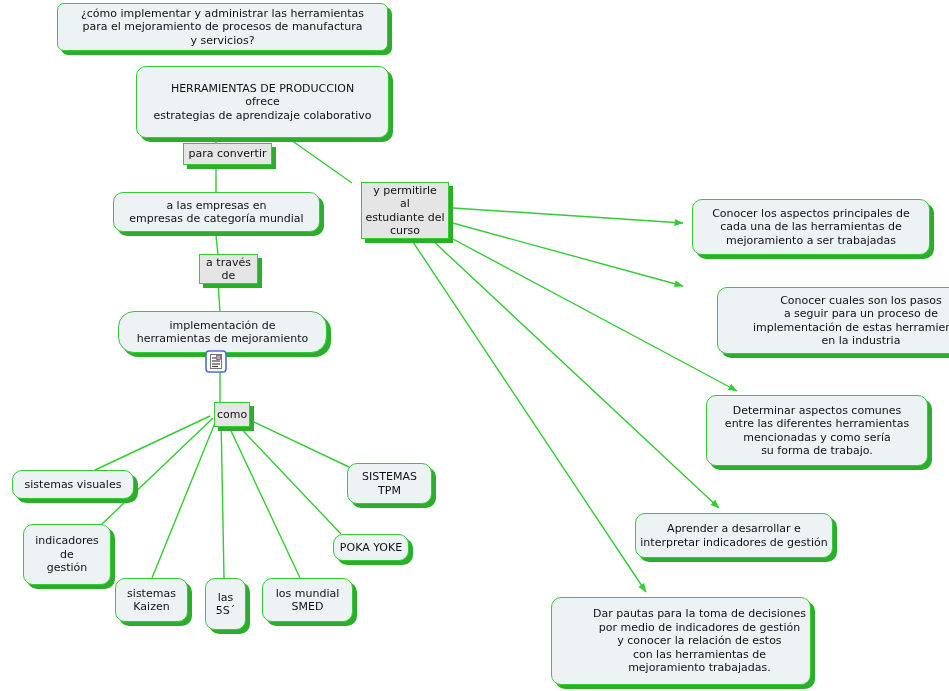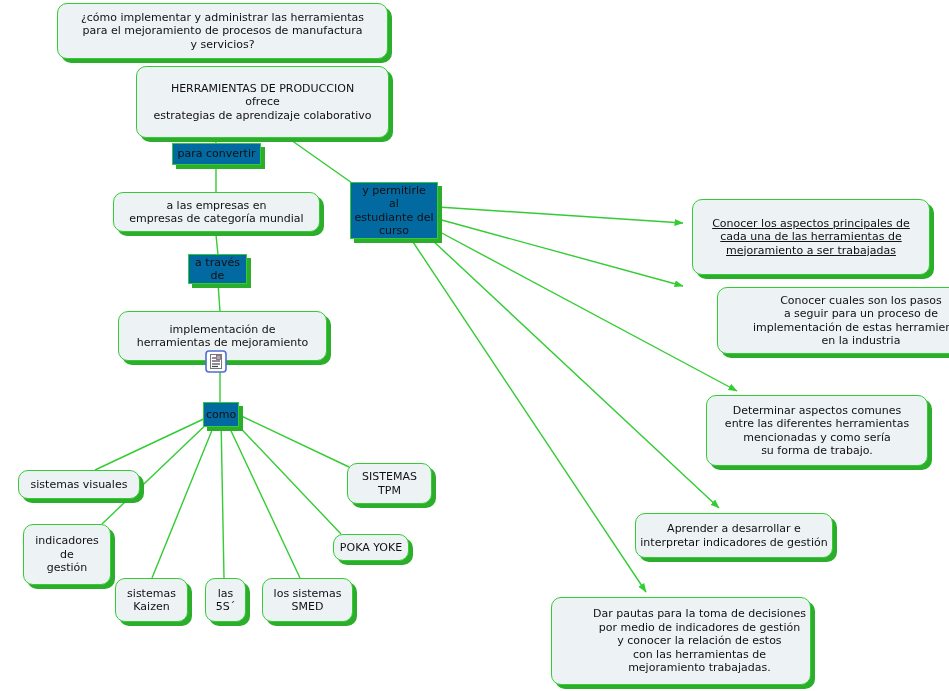--- a/index.html
+++ b/index.html
@@ -21,25 +21,26 @@
     cursor:default;
   }
   .concept{
     background:#edf2f5;
     border:1.5px solid #33cc33;
     border-radius:10px;
     box-shadow:4px 4px 0 0 #2cae2c;
     padding:2px 4px;
   }
   .label{
-    background:#0369a1;
+    background:#e5e5e5;
     border:1.5px solid #33cc33;
     border-radius:0;
     box-shadow:4px 4px 0 0 #2cae2c;
     padding:0 2px;
+    margin-left:11px;
   }
   .resource-icon{
     position:absolute;left:205px;top:350px;width:22px;height:23px;
   }
 </style>
 </head>
 <body>
 
 <div class="canvas">
 
@@ -66,89 +67,89 @@
     <line x1="229" y1="416" x2="341" y2="534" stroke="#33cc33" stroke-width="1.4"></line>
     <line x1="233" y1="412" x2="349" y2="467" stroke="#33cc33" stroke-width="1.4"></line>
 
     <line x1="438" y1="207" x2="683" y2="223" stroke="#33cc33" stroke-width="1.4" marker-end="url(#arrow)"></line>
     <line x1="438" y1="219" x2="683" y2="286" stroke="#33cc33" stroke-width="1.4" marker-end="url(#arrow)"></line>
     <line x1="438" y1="231" x2="737" y2="391" stroke="#33cc33" stroke-width="1.4" marker-end="url(#arrow)"></line>
     <line x1="431" y1="239" x2="719" y2="508" stroke="#33cc33" stroke-width="1.4" marker-end="url(#arrow)"></line>
     <line x1="411" y1="239" x2="646" y2="592" stroke="#33cc33" stroke-width="1.4" marker-end="url(#arrow)"></line>
   </svg>
 
-  <div class="node concept" style="left:57px;top:3px;width:331px;height:56px;">
+  <div class="node concept" style="left:57px;top:3px;width:331px;height:48px;border-radius:7px;">
     <span>¿cómo implementar y administrar las herramientas
 para el mejoramiento de procesos de manufactura
 y servicios?</span>
   </div>
 
   <div class="node concept" style="left:88px;top:66px;width:253px;height:72px;margin-left:48px;">
     <span>HERRAMIENTAS DE PRODUCCION
 ofrece
 estrategias de aprendizaje colaborativo</span>
   </div>
 
   <div class="node concept" style="left:113px;top:192px;width:207px;height:40px;">
     <span>a las empresas en
 empresas de categoría mundial</span>
   </div>
 
-  <div class="node concept" style="left:118px;top:311px;width:209px;height:50px;">
+  <div class="node concept" style="left:118px;top:311px;width:209px;height:42px;border-radius:16px;">
     <span>implementación de
 herramientas de mejoramiento</span>
   </div>
 
   <div class="resource-icon">
     <svg width="22" height="23" viewBox="0 0 22 23" xmlns="http://www.w3.org/2000/svg">
       <rect x="1" y="1" width="20" height="21" rx="3" fill="#ffffff" stroke="#4d6fd0" stroke-width="1.6"></rect>
       <rect x="5.5" y="4.5" width="11" height="14" fill="#ffffff" stroke="#777777" stroke-width="1"></rect>
       <rect x="11.5" y="5.5" width="4" height="4" fill="#8fb0e8" stroke="#b05050" stroke-width="0.8"></rect>
       <line x1="7" y1="8" x2="11" y2="8" stroke="#444444" stroke-width="1.2"></line>
       <line x1="7" y1="11" x2="15" y2="11" stroke="#444444" stroke-width="1.2"></line>
       <line x1="7" y1="14" x2="15" y2="14" stroke="#444444" stroke-width="1.2"></line>
       <line x1="7" y1="16.5" x2="13" y2="16.5" stroke="#444444" stroke-width="1.2"></line>
     </svg>
   </div>
 
-  <div class="node concept" style="left:18px;top:470px;width:122px;height:29px;">
+  <div class="node concept" style="left:12px;top:470px;width:122px;height:29px;">
     <span>sistemas visuales</span>
   </div>
 
   <div class="node concept" style="left:23px;top:524px;width:88px;height:61px;">
     <span>indicadores
 de
 gestión</span>
   </div>
 
   <div class="node concept" style="left:115px;top:578px;width:73px;height:44px;">
     <span>sistemas
 Kaizen</span>
   </div>
 
-  <div class="node concept" style="left:205px;top:578px;width:41px;height:44px;">
+  <div class="node concept" style="left:205px;top:578px;width:41px;height:52px;">
     <span>las
 5S´</span>
   </div>
 
   <div class="node concept" style="left:262px;top:578px;width:91px;height:44px;">
-    <span>los sistemas
+    <span>los mundial
 SMED</span>
   </div>
 
   <div class="node concept" style="left:333px;top:534px;width:76px;height:27px;">
     <span>POKA YOKE</span>
   </div>
 
   <div class="node concept" style="left:347px;top:463px;width:85px;height:41px;">
     <span>SISTEMAS
 TPM</span>
   </div>
 
-  <div class="node concept" style="left:692px;top:199px;width:238px;height:76px;text-decoration:underline;">
+  <div class="node concept" style="left:692px;top:199px;width:238px;height:56px;">
     <span>Conocer los aspectos principales de
 cada una de las herramientas de
 mejoramiento a ser trabajadas</span>
   </div>
 
   <div class="node concept" style="left:717px;top:287px;width:288px;height:67px;">
     <span>Conocer cuales son los pasos
 a seguir para un proceso de
 implementación de estas herramientas
 en la industria</span>

